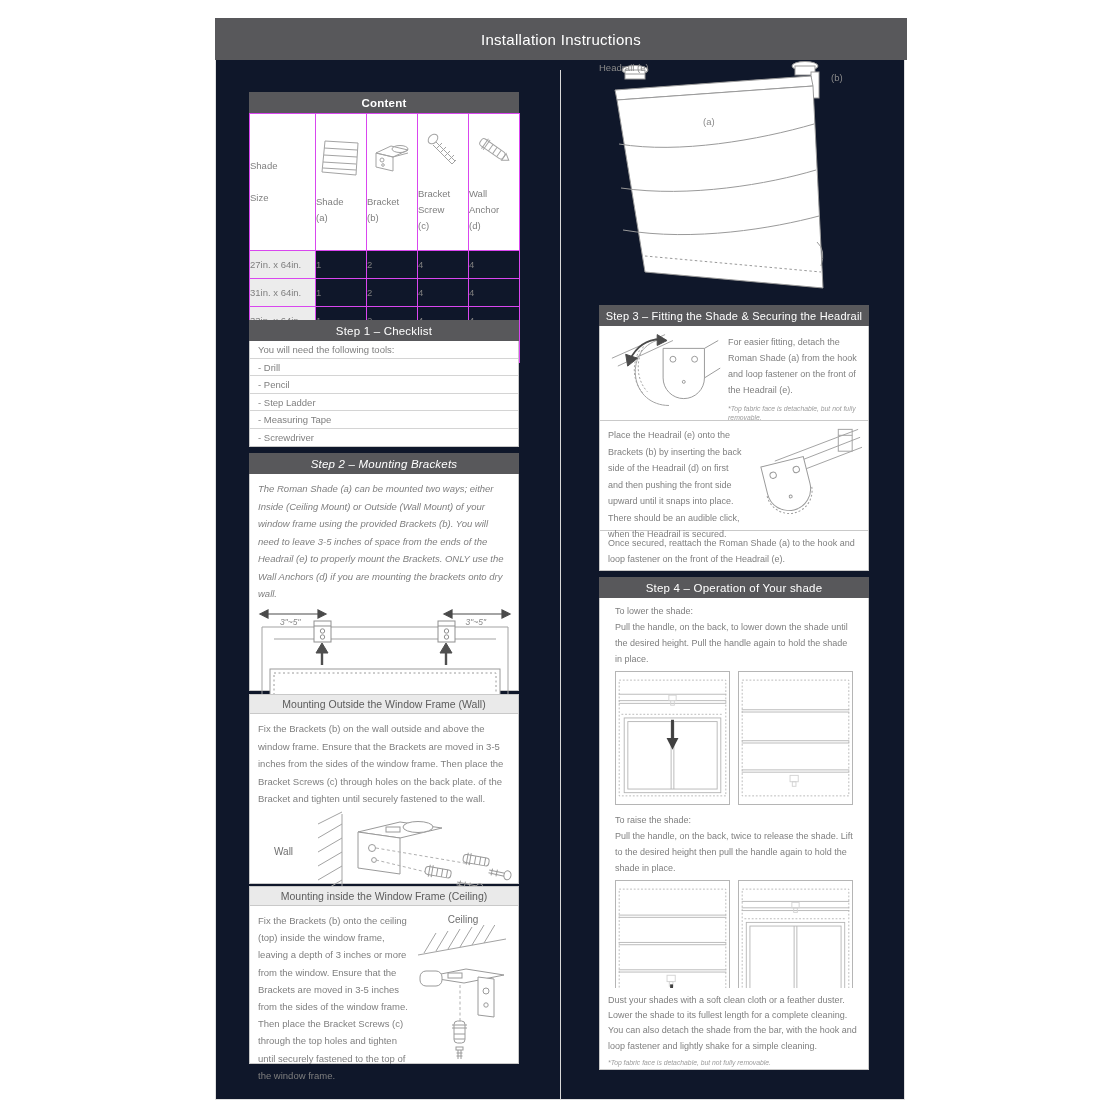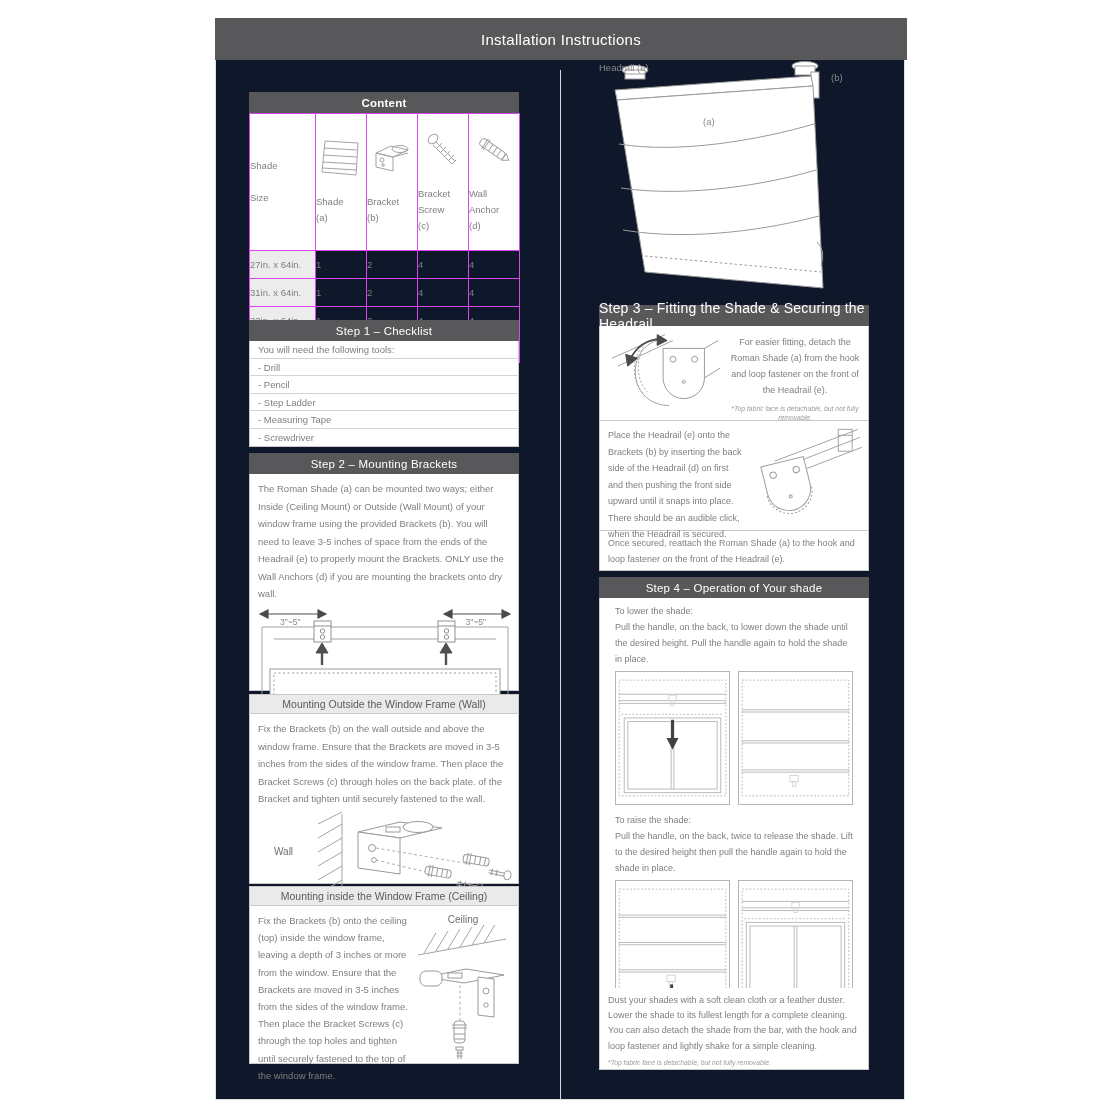--- a/index.html
+++ b/index.html
@@ -145,21 +145,21 @@
     <div class="box">
       <div class="chk-row">You will need the following tools:</div>
       <div class="chk-row">- Drill</div>
       <div class="chk-row">- Pencil</div>
       <div class="chk-row">- Step Ladder</div>
       <div class="chk-row">- Measuring Tape</div>
       <div class="chk-row">- Screwdriver</div>
     </div>
   </div>
 
-  <div class="abs" style="left:33px; top:435px; width:270px;">
+  <div class="abs" style="left:33px; top:435px; width:270px;font-style:italic;">
     <div class="bar-dark">Step 2 – Mounting Brackets</div>
     <div class="box" style="height:217px; padding:6px 8px 0;">
       <div class="btxt">The Roman Shade (a) can be mounted two ways; either Inside (Ceiling Mount) or Outside (Wall Mount) of your window frame using the provided Brackets (b). You will need to leave 3-5 inches of space from the ends of the Headrail (e) to properly mount the Brackets. ONLY use the Wall Anchors (d) if you are mounting the brackets onto dry wall.</div>
       <div style="position:relative; margin-top:4px;">
         <span class="diaglabel" style="left:22px; top:10px;">3"~5"</span>
         <span class="diaglabel" style="right:24px; top:10px;">3"~5"</span>
         <svg width="254" height="126" viewBox="0 0 254 126">
           <g stroke="#a3a3a3" fill="none" stroke-width="1">
             <line x1="4" y1="20" x2="250" y2="20"></line>
             <line x1="4" y1="20" x2="4" y2="104"></line>
@@ -337,21 +337,21 @@
         <path d="M20,84 C80,94 160,80 215,64"></path>
         <path d="M22,128 C90,138 170,124 217,110"></path>
         <path d="M24,170 C95,182 175,168 220,156"></path>
         <path d="M46,196 L222,212" stroke-dasharray="2.5,2.5"></path>
         <path d="M218,182 q9,8 4,24"></path>
       </g>
     </svg>
   </div>
 
   <div class="abs" style="left:383px; top:287px; width:270px;">
-    <div class="bar-dark" style="font-size:14px;">Step 3 – Fitting the Shade &amp; Securing the Headrail</div>
+    <div class="bar-dark" style="font-size:11px;">Step 3 – Fitting the Shade &amp; Securing the Headrail</div>
     <div class="box" style="height:95px; display:flex; padding:4px 6px;">
       <svg width="122" height="86" viewBox="0 0 122 86">
         <g stroke="#a3a3a3" fill="none" stroke-width="1">
           <line x1="6" y1="28" x2="60" y2="4"></line>
             <line x1="12" y1="36" x2="68" y2="10"></line>
           <path d="M58,8 C38,12 28,28 30,46 C32,64 46,76 64,76"></path>
           <path d="M34,20 C26,34 27,52 38,64" stroke-dasharray="2,2"></path>
           <path d="M38,16 C30,32 31,50 42,62" stroke-dasharray="2,2"></path>
         </g>
         <g stroke="#9a9a9a" fill="#fff" stroke-width="1">
@@ -361,21 +361,21 @@
           <circle cx="79" cy="52" r="1.5"></circle>
           <line x1="100" y1="18" x2="114" y2="10"></line>
             <line x1="100" y1="48" x2="116" y2="38"></line>
         </g>
         <g stroke="#4a4a4a" fill="#4a4a4a">
           <path d="M24,30 C32,14 44,8 58,9" fill="none" stroke-width="1.8"></path>
           <polygon points="20,24 22,36 32,28"></polygon>
           <polygon points="52,4 62,10 52,15"></polygon>
         </g>
       </svg>
-      <div style="margin-left:2px; padding-top:4px; width:136px;text-align:center;">
+      <div style="margin-left:2px; padding-top:4px; width:136px;">
         <div class="stxt">For easier fitting, detach the Roman Shade (a) from the hook and loop fastener on the front of the Headrail (e).</div>
         <div class="note" style="margin-top:6px;">*Top fabric face is detachable, but not fully removable.</div>
       </div>
     </div>
     <div class="box" style="height:110px; display:flex; padding:6px 6px;">
       <div class="stxt" style="width:140px; line-height:16.5px; padding-left:2px;">Place the Headrail (e) onto the Brackets (b) by inserting the back side of the Headrail (d) on first and then pushing the front side upward until it snaps into place. There should be an audible click, when the Headrail is secured.</div>
       <svg width="116" height="98" viewBox="0 0 116 98" style="margin-left:2px;">
         <g stroke="#a3a3a3" fill="none" stroke-width="1">
           <line x1="112" y1="2" x2="28" y2="34"></line>
           <line x1="114" y1="10" x2="32" y2="42"></line>

